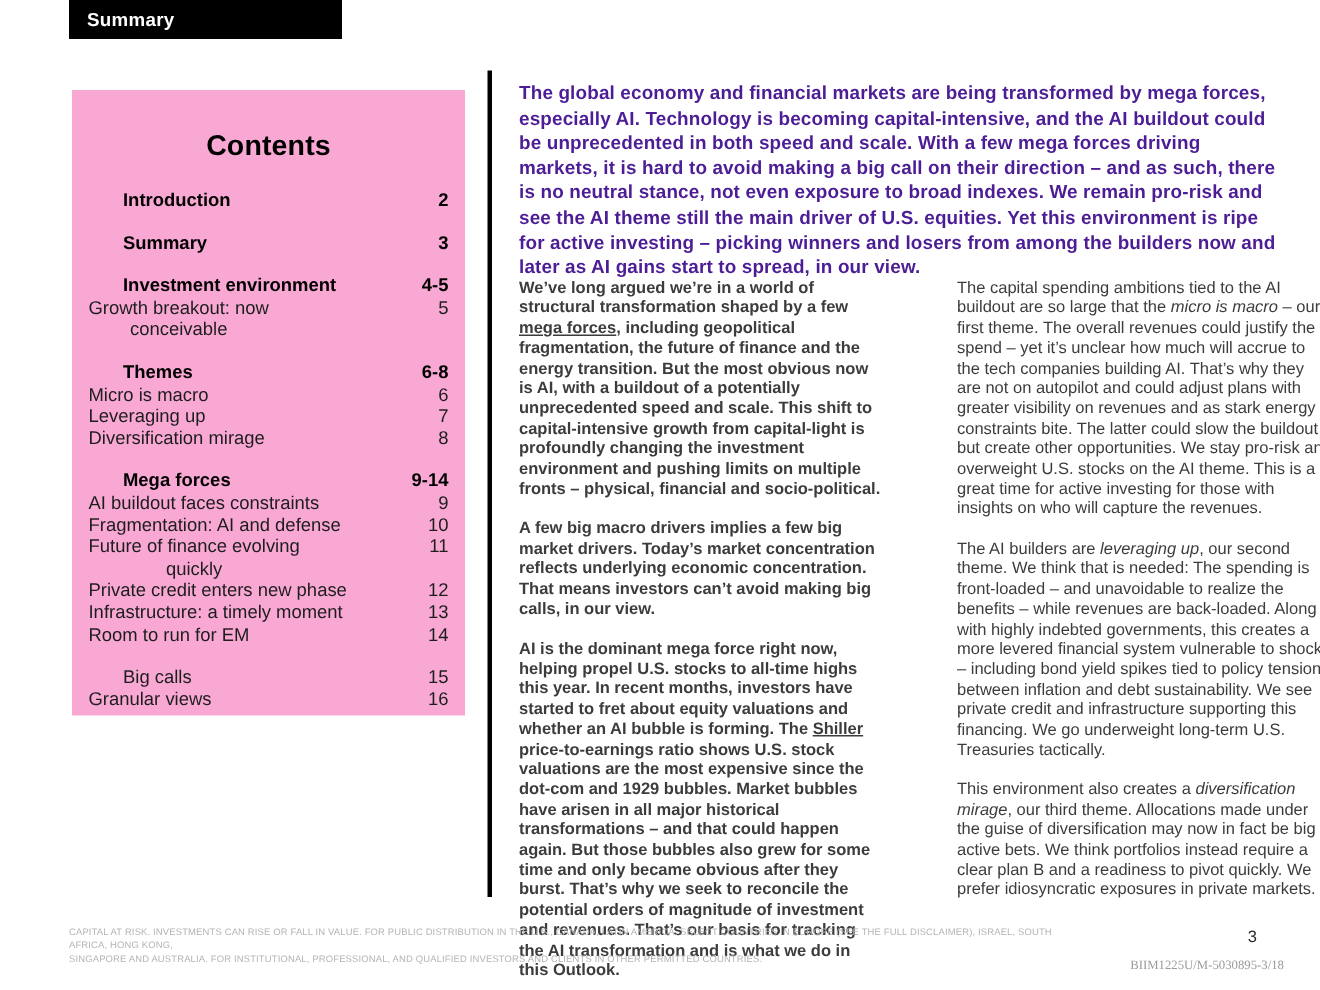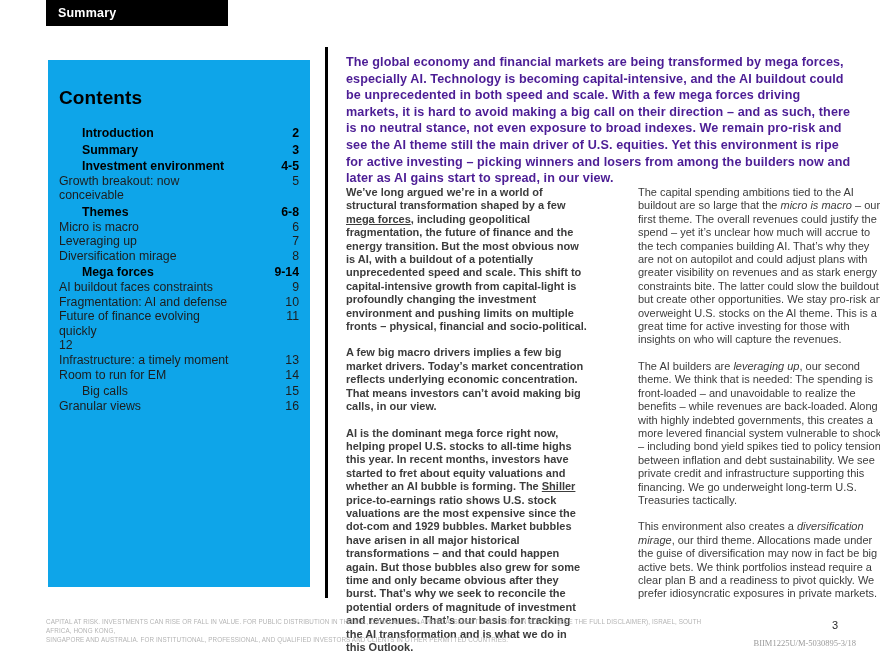--- a/index.html
+++ b/index.html
@@ -19,34 +19,35 @@
     background: #000000;
     color: #ffffff;
     display: flex; align-items: center;
     padding-left: 12px; box-sizing: border-box;
     font-size: 12.5px; font-weight: 700; letter-spacing: 0.2px;
   }
 
   
   .contents-box {
     position: absolute;
-    left: 48px; top: 60px; width: 262px; height: 527px;
-    background: #0ea5e9;
+    left: 48px; top: 60px; width: 262px; height: 417px;
+    background: #f9a8d4;
     padding: 27px 11px 0 11px; box-sizing: border-box;
     color: #000;
+    text-align: center;
   }
   .contents-title {
     font-size: 19px; font-weight: 700; margin: 0 0 17px 0; letter-spacing: 0.1px;
   }
   .toc-row {
     display: flex; justify-content: space-between; align-items: flex-start;
     font-size: 12.3px; line-height: 14.6px; color: #1d1d1d;
   }
   .toc-row.bold { font-weight: 700; color: #000; }
-  .toc-row.gap { margin-top: 2px; padding-left: 23px; }
+  .toc-row.gap { margin-top: 14px; padding-left: 23px; }
   .toc-label { white-space: pre-line; padding-right: 8px; }
   .toc-page { flex: none; }
 
   
   .vrule {
     position: absolute;
     left: 325px; top: 47px; width: 3px; height: 551px;
     background: #000000;
   }
 
@@ -147,20 +148,21 @@
         <div class="toc-row">
           <span class="toc-label">Fragmentation: AI and defense</span>
           <span class="toc-page">10</span>
         </div>
         <div class="toc-row">
           <span class="toc-label">Future of finance evolving
 quickly</span>
           <span class="toc-page">11</span>
         </div>
         <div class="toc-row">
+          <span class="toc-label">Private credit enters new phase</span>
           <span class="toc-page">12</span>
         </div>
         <div class="toc-row">
           <span class="toc-label">Infrastructure: a timely moment</span>
           <span class="toc-page">13</span>
         </div>
         <div class="toc-row">
           <span class="toc-label">Room to run for EM</span>
           <span class="toc-page">14</span>
         </div>

